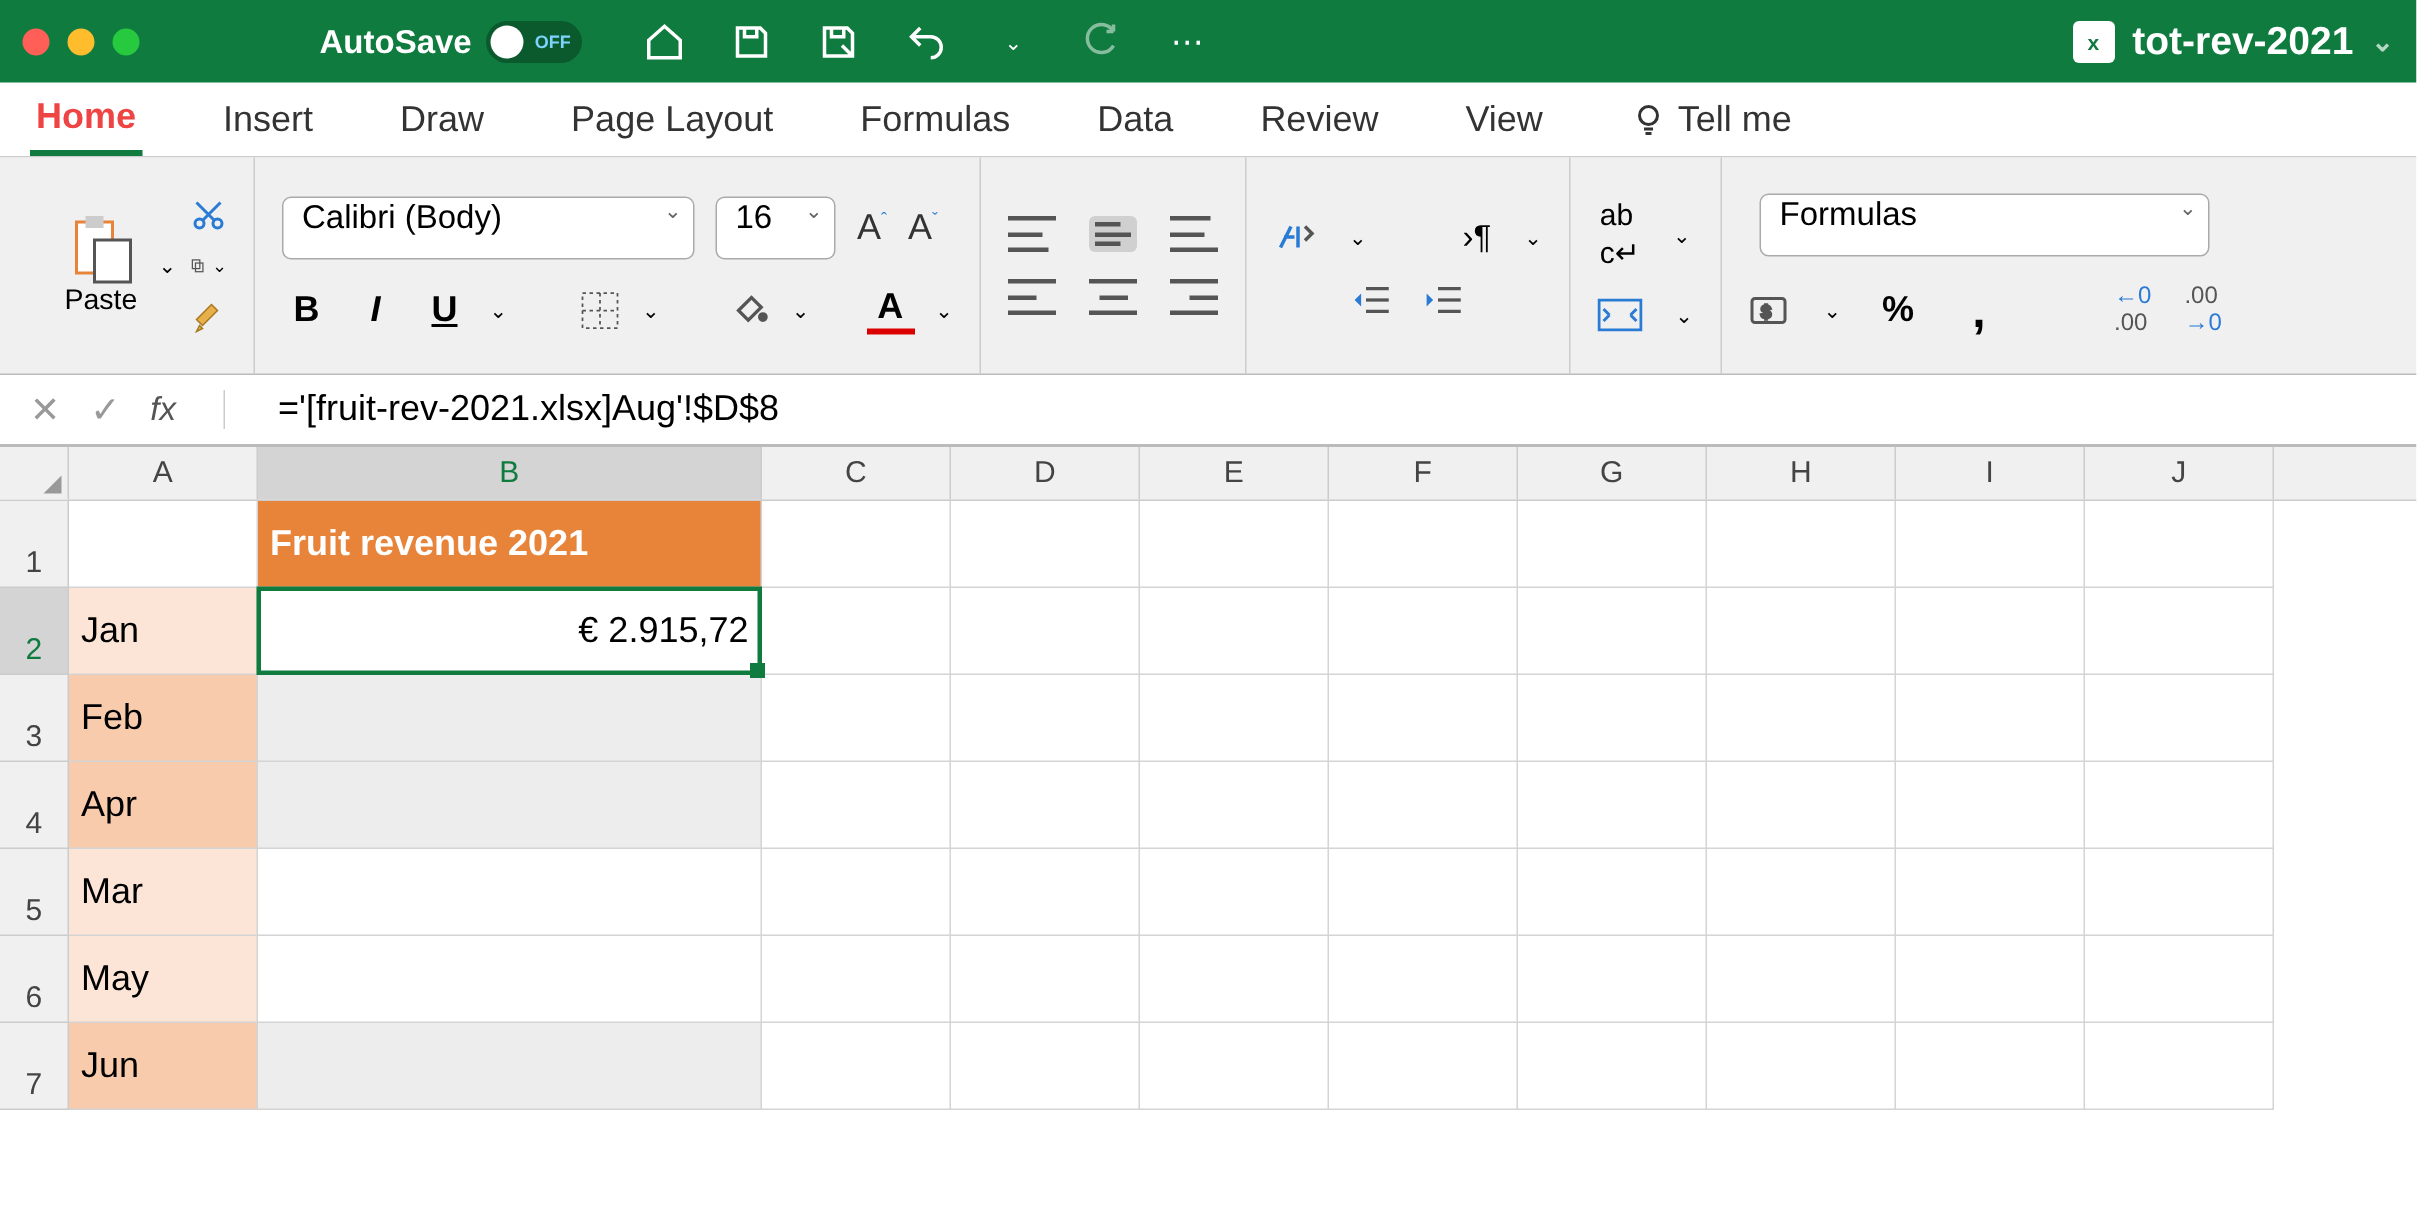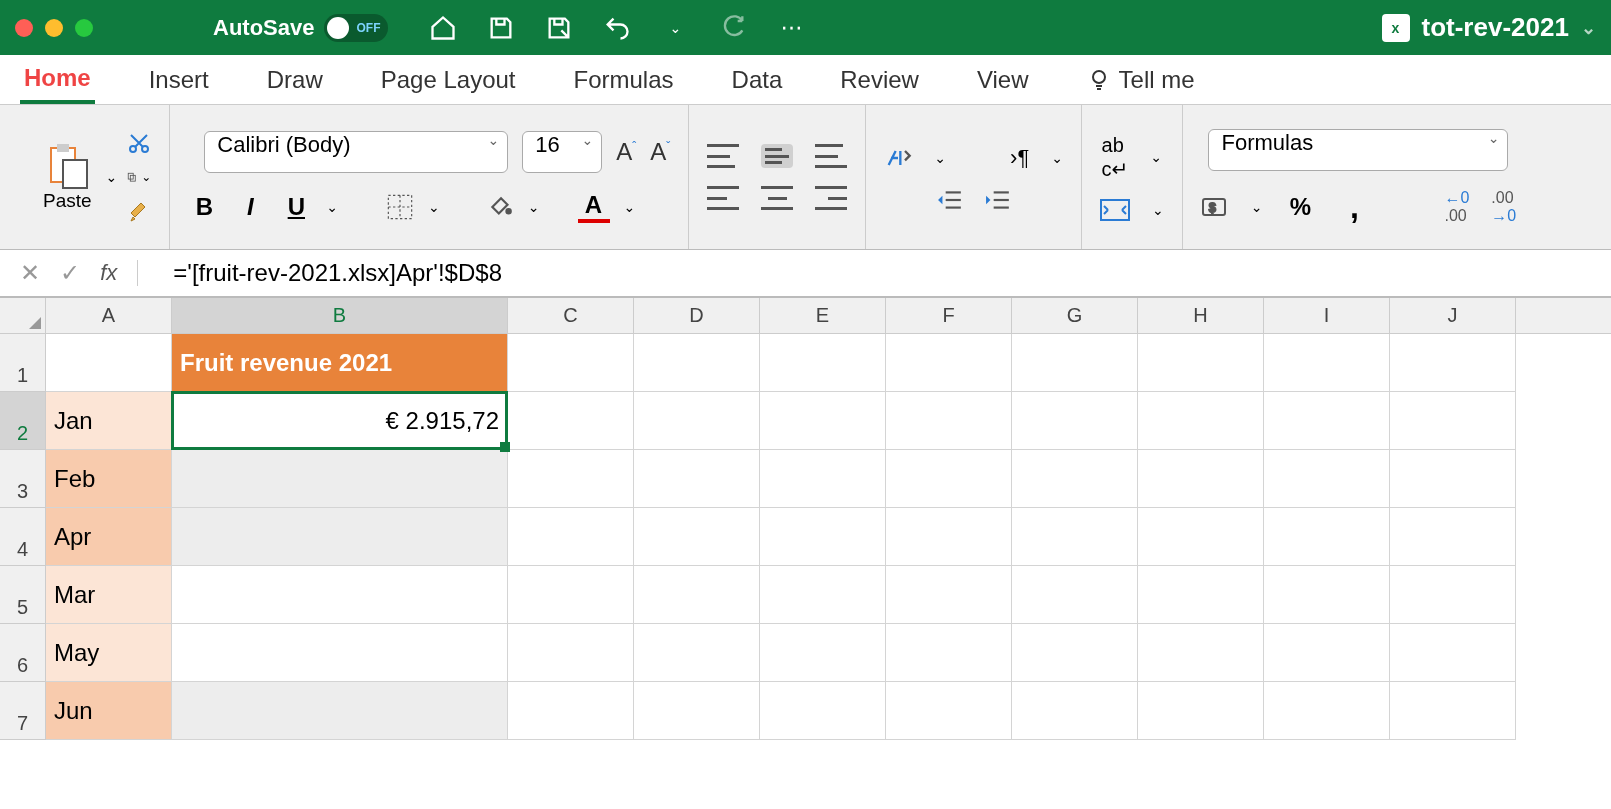--- a/index.html
+++ b/index.html
@@ -32,41 +32,41 @@
 .group { display: flex; align-items: center; height: 100%; padding: 0 18px; border-right: 1px solid #ccc; }
 .group:last-child { border-right: none; }
 .paste-group { flex-direction: column; justify-content: center; gap: 4px; padding: 0 10px; }
 .paste-icon { width: 48px; height: 48px; }
 .paste-label { font-size: 19px; }
 .clip-col { display: flex; flex-direction: column; gap: 10px; margin-left: 10px; }
 .mini-icon { width: 24px; height: 24px; display:flex; align-items:center; gap:4px; font-size:20px; }
 .font-group { flex-direction: column; justify-content: center; gap: 18px; align-items: flex-start; }
 .font-row { display: flex; align-items: center; gap: 14px; }
 .font-select { height: 42px; background: #fff; border: 1px solid #aaa; border-radius: 6px; padding: 0 30px 0 12px; font-size: 22px; position: relative; }
-.font-select.font { width: 304px; margin-left: 16px; }
+.font-select.font { width: 275px; }
 .font-select.size { width: 80px; }
 .caret { position: absolute; right: 8px; font-size: 14px; color: #666; }
 .fsize-btn { font-size: 24px; color: #333; }
 .fmt-btn { font-size: 24px; font-weight: 600; width: 32px; text-align: center; }
 .underline { text-decoration: underline; }
 .italic { font-style: italic; }
 .align-group { flex-direction: column; justify-content: center; gap: 18px; }
 .align-row { display: flex; gap: 22px; align-items: center; }
 .align-btn { width: 32px; height: 24px; display: flex; flex-direction: column; justify-content: space-between; }
 .align-btn span { height: 3px; background: #555; display: block; }
 .align-btn.sel { background: #d0d0d0; padding: 4px; border-radius: 4px; }
 .num-group { flex-direction: column; gap: 18px; justify-content: center; }
 .num-select { width: 300px; height: 42px; background: #fff; border: 1px solid #aaa; border-radius: 6px; padding: 0 30px 0 12px; font-size: 22px; position: relative; }
 
 
 .fbar { height: 48px; border-bottom: 2px solid #bbb; display: flex; align-items: center; background: #fff; }
 .namebox { width: 152px; height: 100%; border-right: 1px solid #ccc; padding: 0 15px; font-size: 24px; display: flex; align-items: center; position: relative; }
 .namebox-spin { position: absolute; right: 6px; display: flex; flex-direction: column; font-size: 10px; color: #777; }
 .fbar-btns { display: flex; gap: 20px; padding: 0 20px; align-items: center; color: #999; font-size: 24px; }
-.fx { font-style: italic; font-size: 22px; color: #555; padding-right: 20px; border-right: 1px solid #ccc; }
+.fx { font-style: italic; font-size: 22px; color: #555; padding-right: 32px; border-right: 1px solid #ccc; }
 .formula-input { flex: 1; padding: 0 15px; font-size: 24px; }
 
 
 .grid-area { position: relative; }
 .col-headers { display: flex; height: 36px; border-bottom: 1px solid #ccc; background: #f0f0f0; }
 .corner { width: 46px; border-right: 1px solid #ccc; background: #f0f0f0; position: relative; }
 .corner::after { content:''; position:absolute; right:4px; bottom:4px; width:0; height:0; border-left:12px solid transparent; border-bottom:12px solid #999; }
 .ch { border-right: 1px solid #ccc; display: flex; align-items: center; justify-content: center; font-size: 20px; color: #444; }
 .chA { width: 126px; }
 .chB { width: 336px; }
@@ -334,21 +334,21 @@
     </div>
   </div>
 </div>
 
 <div class="fbar">
   <div class="fbar-btns">
     <span>✕</span>
     <span>✓</span>
     <span class="fx">fx</span>
   </div>
-  <div class="formula-input">='[fruit-rev-2021.xlsx]Apr'!$D$8</div>
+  <div class="formula-input">='[fruit-rev-2021.xlsx]Aug'!$D$8</div>
 </div>
 
 <div class="grid-area">
   <div class="col-headers">
     <div class="corner"></div>
     <div class="ch chA">A</div>
     <div class="ch chB sel">B</div>
     <div class="ch chO">C</div>
     <div class="ch chO">D</div>
     <div class="ch chO">E</div>

